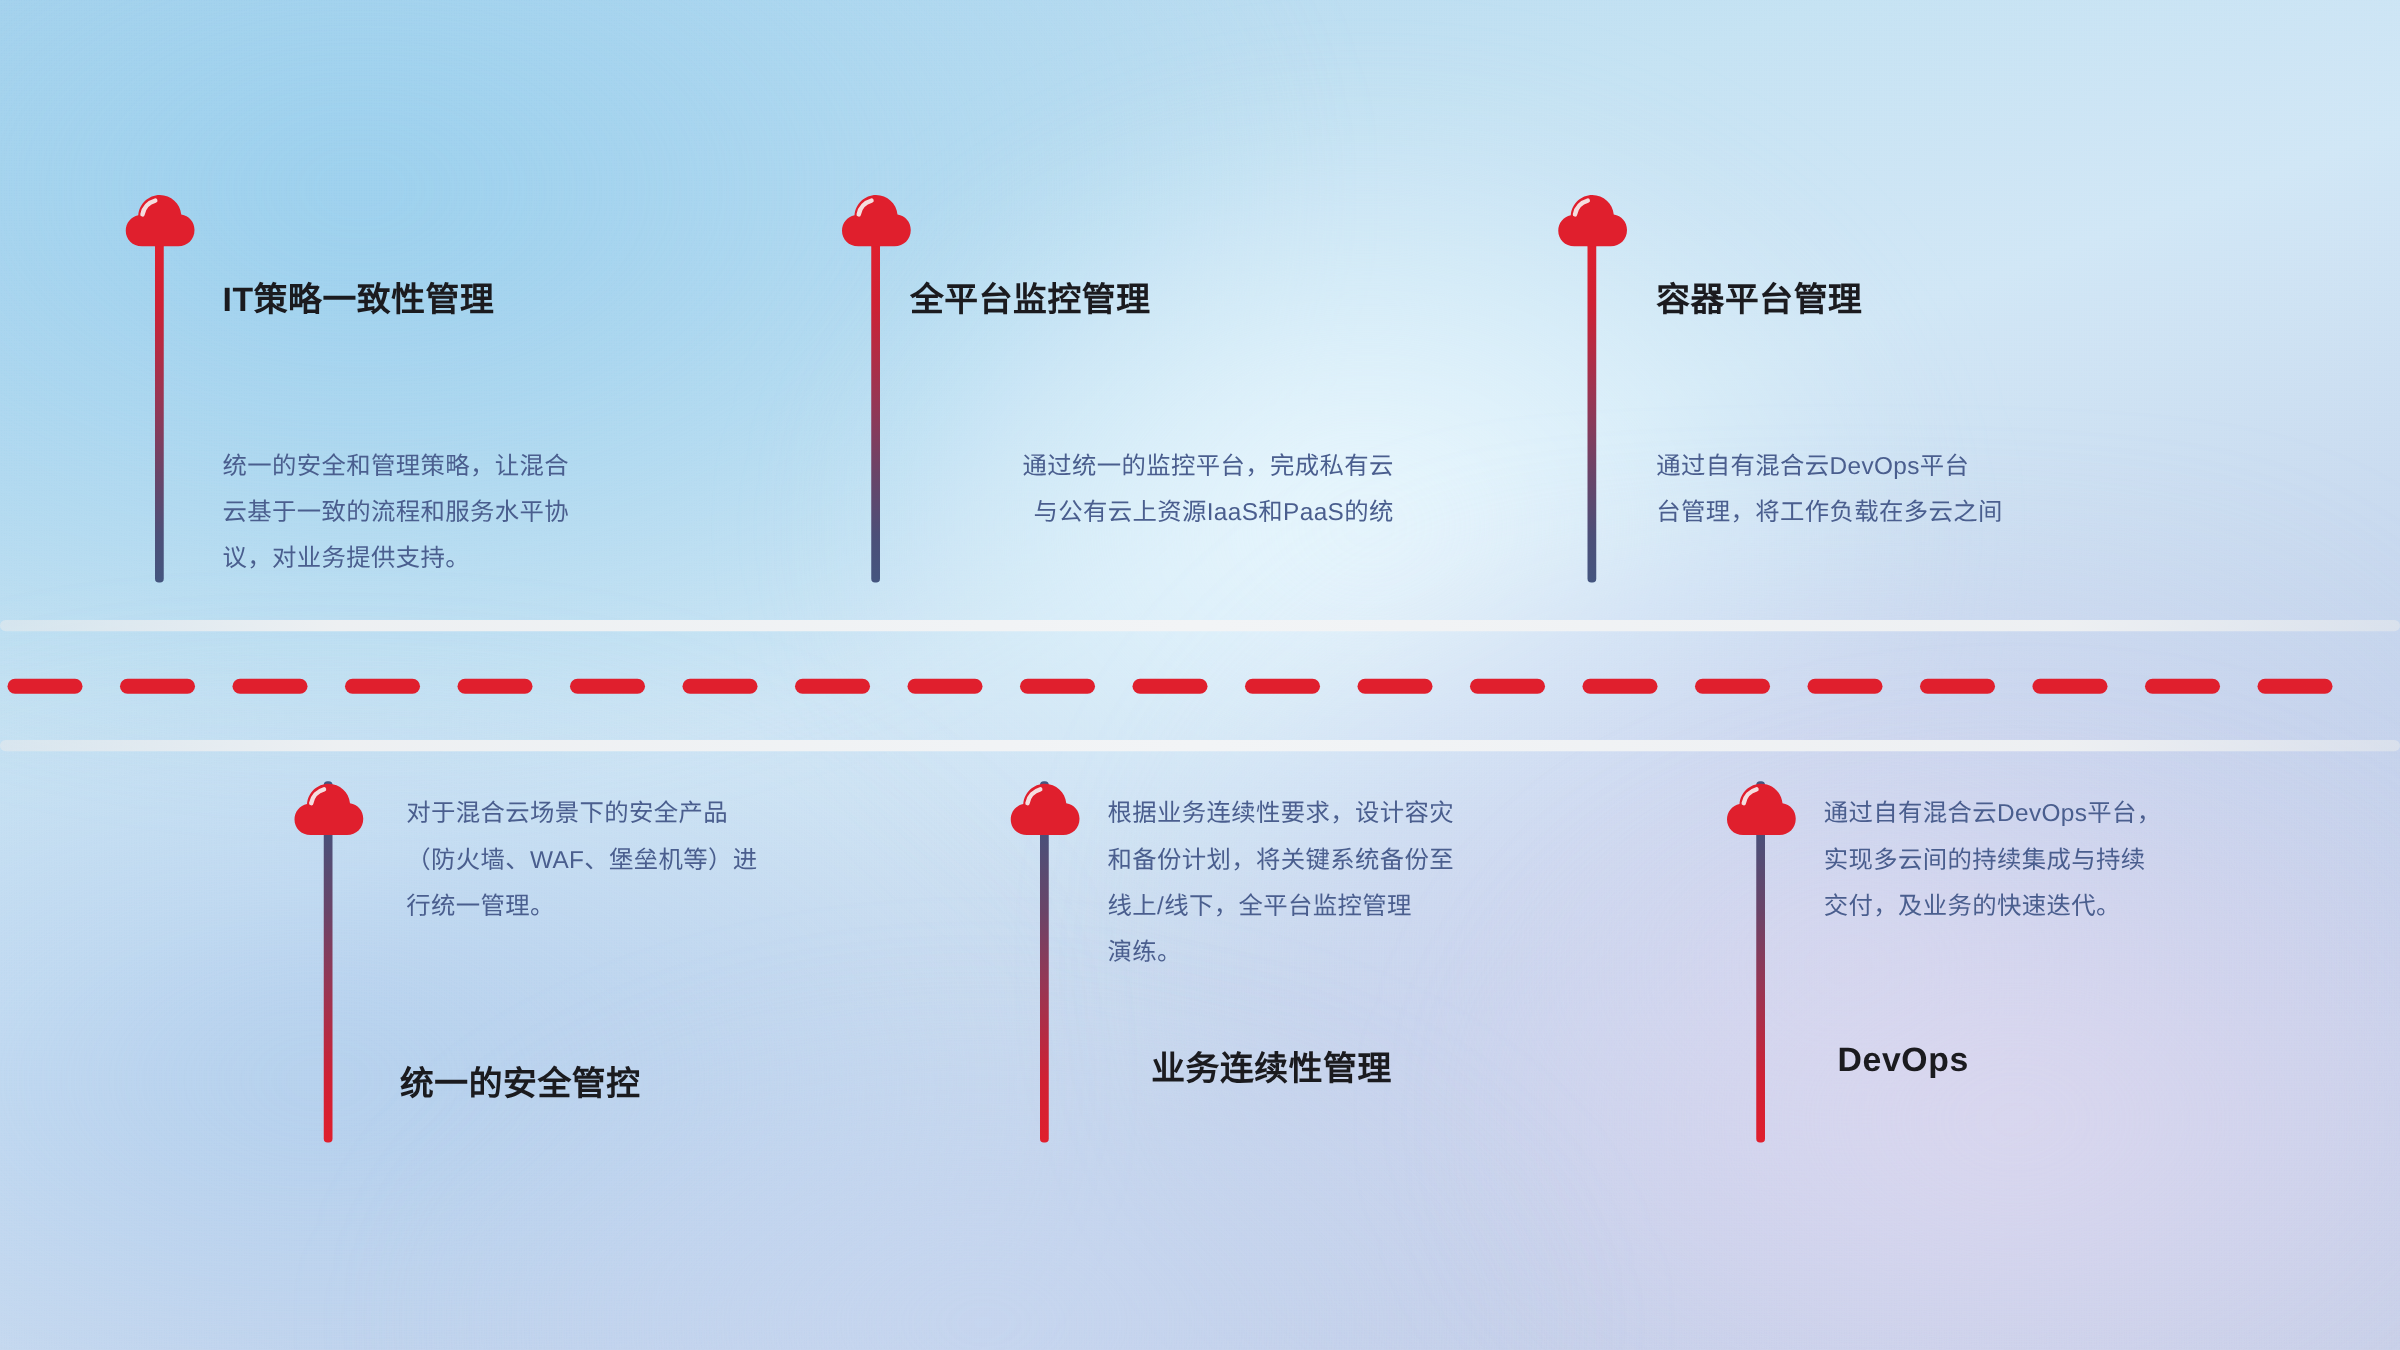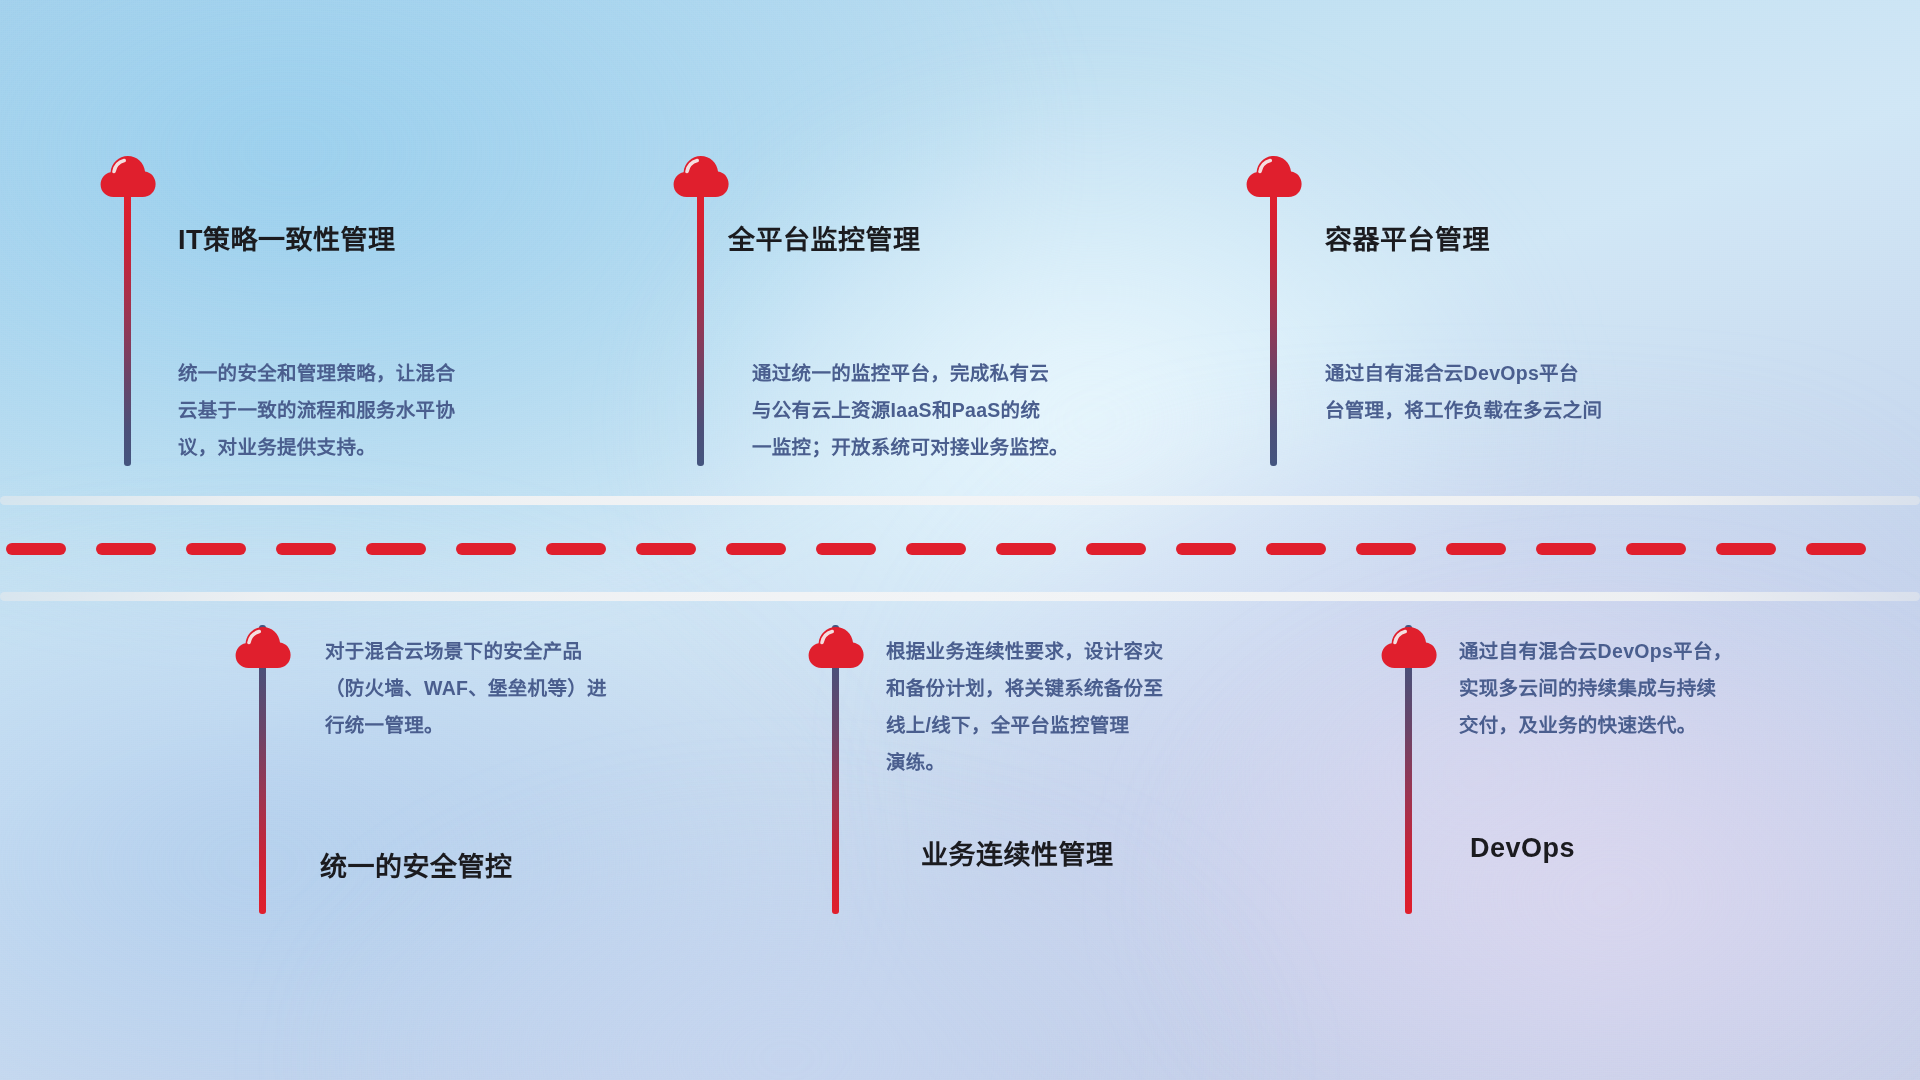--- a/index.html
+++ b/index.html
@@ -191,21 +191,20 @@
     color: #1b1b1f;
     letter-spacing: 0.5px;
   }
   .pin-desc {
     position: absolute;
     font-size: 19.5px;
     line-height: 37px;
     color: #4a5e8e;
     letter-spacing: 0.3px;
     width: 345px;
-    font-weight: bold;
   }
   .pin-desc .line { display: block; white-space: nowrap; }
 </style>
 </head>
 <body>
 
 <div id="stage">
 
   <div class="bg-base"></div>
   <div class="bg-glow-a"></div>
@@ -235,24 +234,23 @@
   <div class="pin top-pin" style="left:697px; top:194px;">
     <div class="stem" style="height:272px;"></div>
     <div class="cloud-icon">
       <svg viewBox="0 0 58 46" width="58" height="46" aria-hidden="true">
         <path d="M14.5 45C7.0 45 1.6 39.6 1.6 32.6c0-6.2 4.2-11.2 10.0-12.4C12.4 11.0 19.8 4 28.8 4c9.0 0 16.4 6.8 17.2 15.6 6.2 0.8 10.6 6.0 10.6 12.4C56.6 39.6 51.0 45 43.6 45z" fill="#E01F2D"></path>
         <path d="M15.0 19.5c1.0-5.4 5.0-9.6 10.2-11.0" fill="none" stroke="#F6EFEF" stroke-width="3.6" stroke-linecap="round" opacity="0.92"></path>
       </svg>
     </div>
   </div>
   <div class="pin-title" style="left:728px; top:218px;">全平台监控管理</div>
-  <div class="pin-desc" style="left:752px; top:355px;">
+  <div class="pin-desc" style="left:770px; top:355px;text-align:right;">
     <span class="line">通过统一的监控平台，完成私有云</span>
     <span class="line">与公有云上资源IaaS和PaaS的统</span>
-    <span class="line">一监控；开放系统可对接业务监控。</span>
   </div>
 
   <div class="pin top-pin" style="left:1270px; top:194px;">
     <div class="stem" style="height:272px;"></div>
     <div class="cloud-icon">
       <svg viewBox="0 0 58 46" width="58" height="46" aria-hidden="true">
         <path d="M14.5 45C7.0 45 1.6 39.6 1.6 32.6c0-6.2 4.2-11.2 10.0-12.4C12.4 11.0 19.8 4 28.8 4c9.0 0 16.4 6.8 17.2 15.6 6.2 0.8 10.6 6.0 10.6 12.4C56.6 39.6 51.0 45 43.6 45z" fill="#E01F2D"></path>
         <path d="M15.0 19.5c1.0-5.4 5.0-9.6 10.2-11.0" fill="none" stroke="#F6EFEF" stroke-width="3.6" stroke-linecap="round" opacity="0.92"></path>
       </svg>
     </div>

